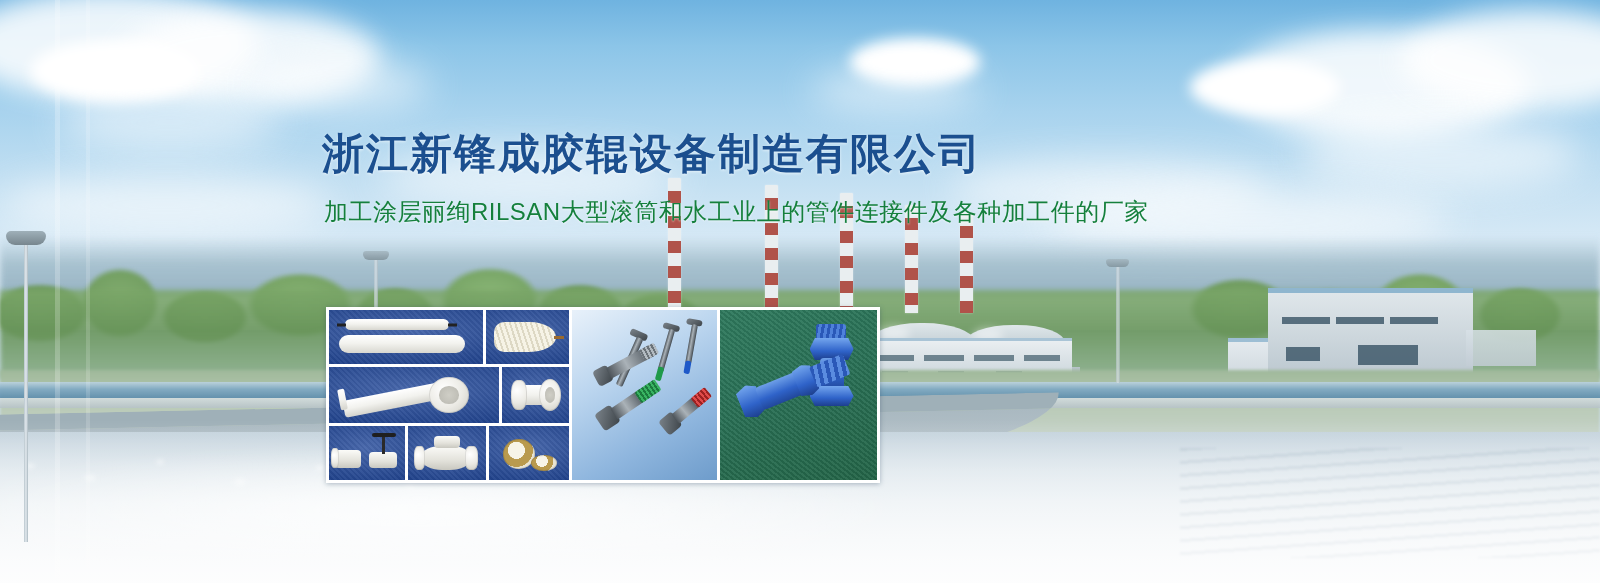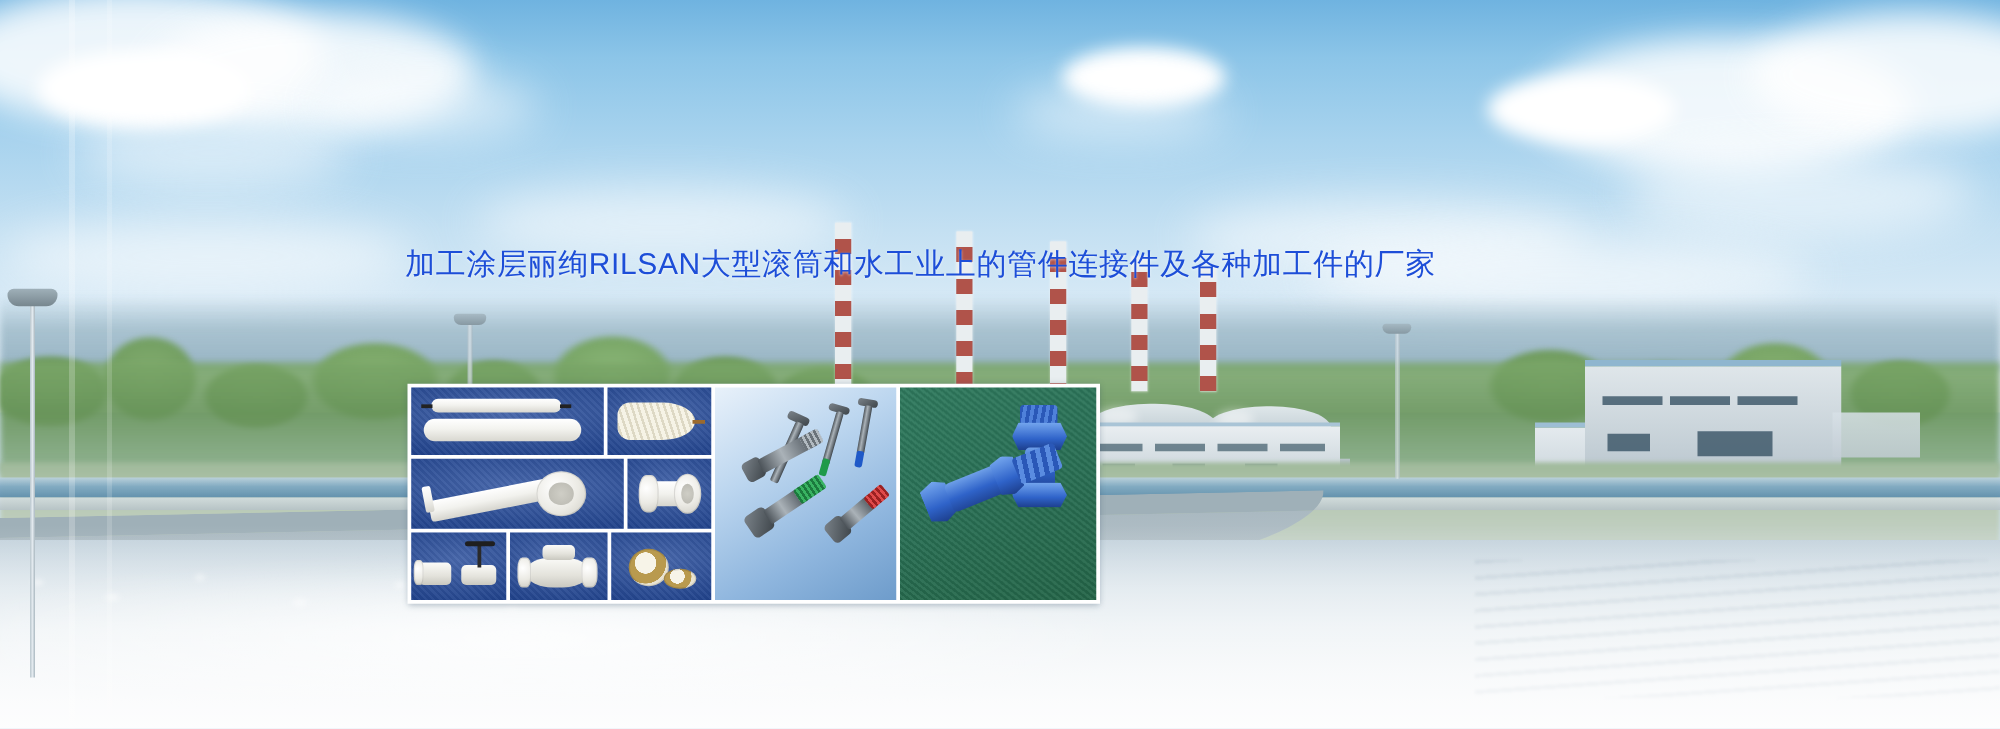--- a/index.html
+++ b/index.html
@@ -150,21 +150,21 @@
   
   .headline{
     position:absolute; left:322px; top:129px; width:900px;
     font-size:42px; font-weight:bold; letter-spacing:2px; line-height:1.2;
     color:#1b4f8f; text-shadow:0 1px 3px rgba(255,255,255,.65);
     white-space:nowrap;
   }
   .subline{
     position:absolute; left:324px; top:196px; width:1000px;
     font-size:24px; font-weight:400; letter-spacing:.5px; line-height:1.3;
-    color:#1d4ed8; text-shadow:0 1px 2px rgba(255,255,255,.6);
+    color:#15803d; text-shadow:0 1px 2px rgba(255,255,255,.6);
     white-space:nowrap;
   }
 
   
   .collage{
     position:absolute; left:326px; top:307px; width:554px; height:176px;
     background:#ffffff; padding:3px; display:flex; gap:3px;
     box-shadow:0 1px 5px rgba(40,70,95,.35);
   }
   .col-left{ width:240px; display:flex; flex-direction:column; gap:3px; }
@@ -298,20 +298,21 @@
   </div>
   <div class="lamp" style="left:374px;  top:258px; height:120px; opacity:.7;">
     <div class="head" style="left:-11px; top:-7px; width:26px; height:9px;"></div>
   </div>
   <div class="lamp" style="left:1116px; top:265px; height:118px; opacity:.65;">
     <div class="head" style="left:-10px; top:-6px; width:23px; height:8px;"></div>
   </div>
 
   <div class="seams"></div>
 
+  <div class="headline">浙江新锋成胶辊设备制造有限公司</div>
   <div class="subline">加工涂层丽绚RILSAN大型滚筒和水工业上的管件连接件及各种加工件的厂家</div>
 
   <div class="collage">
 
     <div class="col-left">
 
       <div class="row r1">
         <div class="cell c1">
           <div class="roller" style="left:16px; top:9px;  width:104px; height:11px;">
             <div class="shaft" style="left:-8px;"></div>

